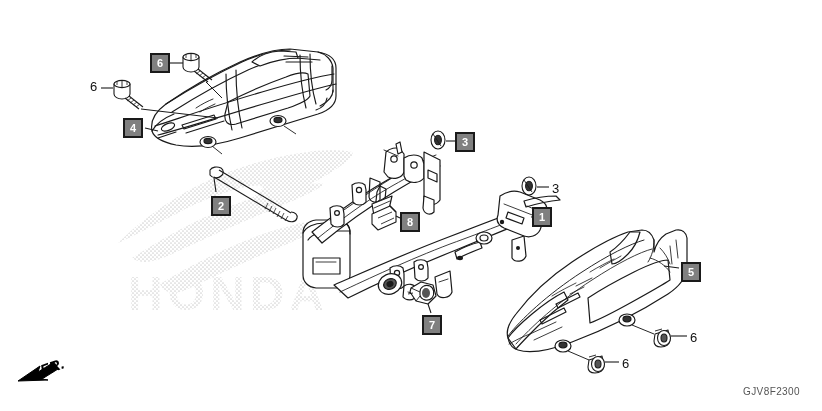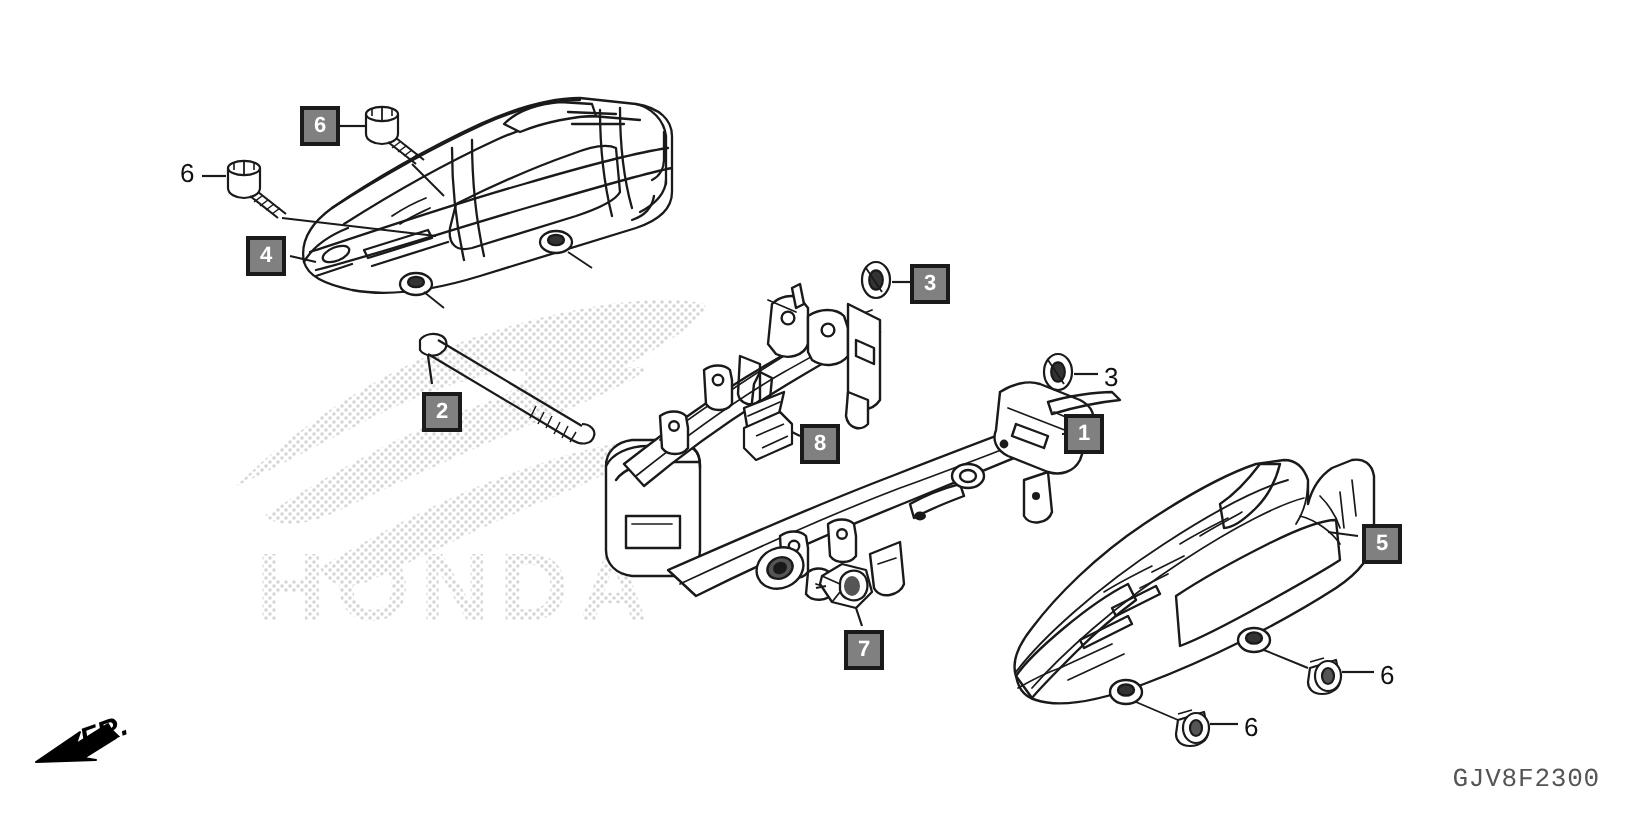--- a/index.html
+++ b/index.html
@@ -50,23 +50,23 @@
     z-index: 40;
     user-select: none;
     line-height: 13px;
   }
   
   .doc-code {
     position: absolute;
     right: 22px;
     bottom: 14px;
     color: #555555;
-    font-size: 13px;
+    font-size: 10px;
     letter-spacing: 0.4px;
-    font-family: Liberation Mono, monospace;
+    font-family: Liberation Sans, sans-serif;
     z-index: 40;
   }
   
   .fr-label {
     position: absolute;
     left: 40px;
     top: 358px;
     color: #000000;
     font-size: 15px;
     font-weight: bold;

